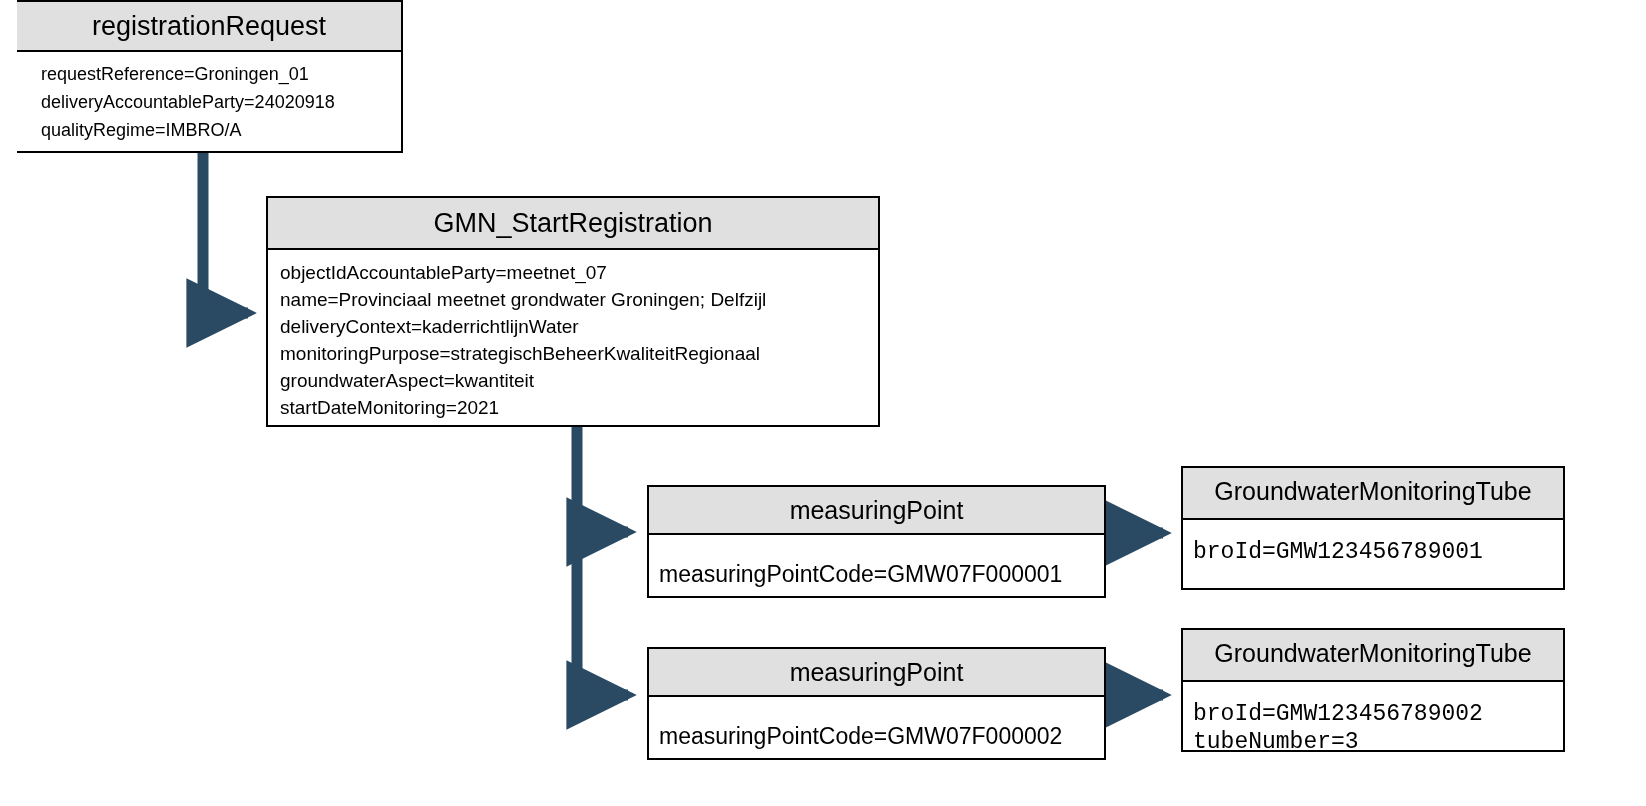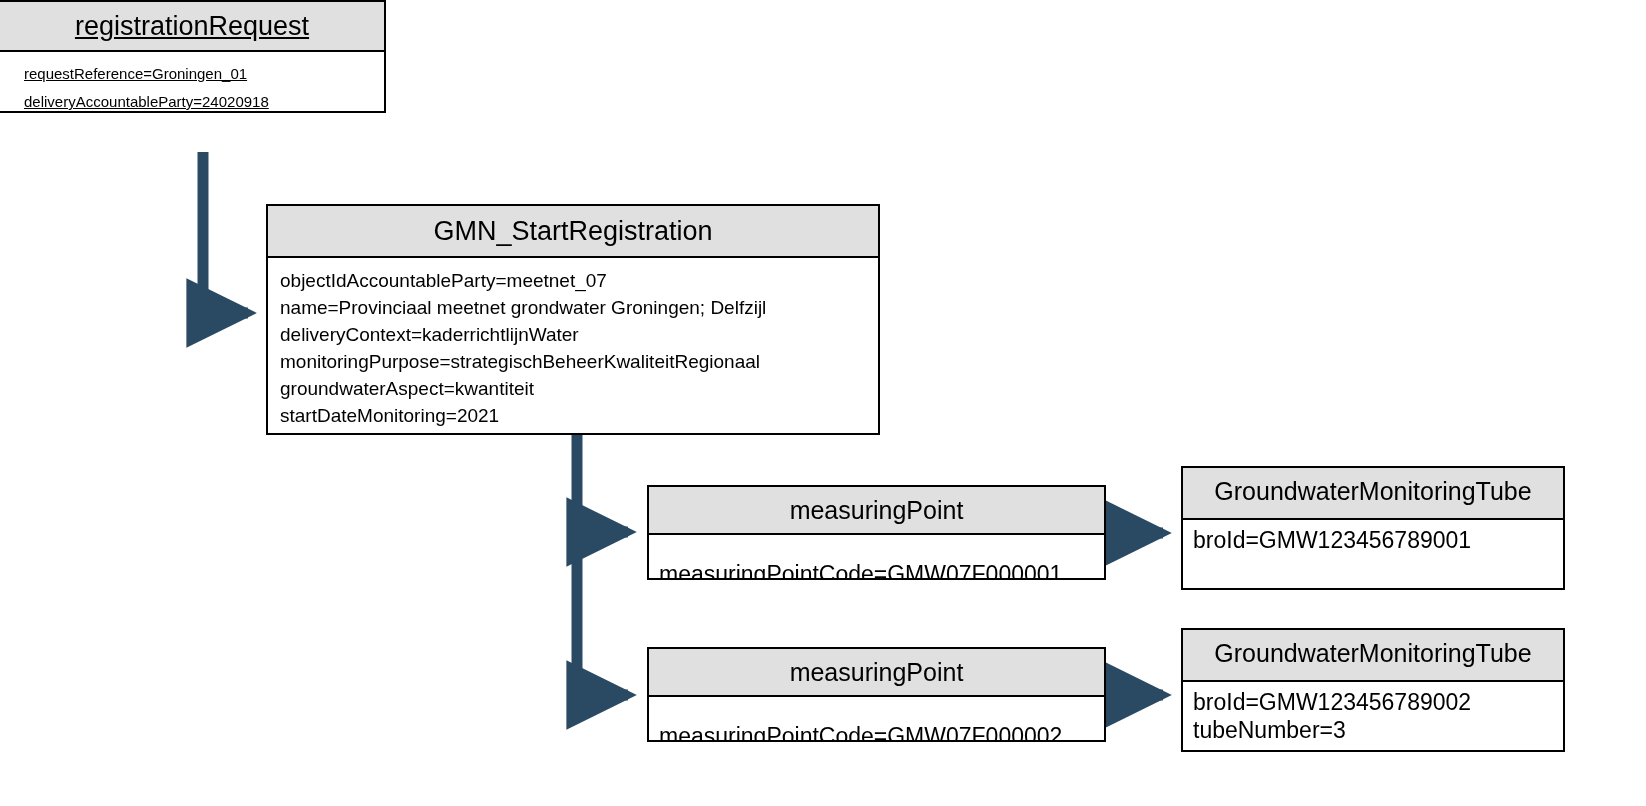--- a/index.html
+++ b/index.html
@@ -49,61 +49,60 @@
     white-space: nowrap;
     overflow: hidden;
   }
   .attr-line {
     white-space: nowrap;
     overflow: hidden;
   }
 
   
   #box-registration-request {
-    left: 0px;
+    left: 17px;
     top: 0px;
     width: 386px;
-    height: 113px;
+    height: 153px;
     border-left: none;
-    text-decoration: underline;
   }
   #box-registration-request .uml-header {
     height: 50px;
     line-height: 48px;
     font-size: 27px;
   }
   #box-registration-request .uml-body {
     padding: 8px 0 0 24px;
-    font-size: 15px;
+    font-size: 18px;
   }
   #box-registration-request .attr-line { line-height: 28px; }
 
   
   #box-gmn-start-registration {
     left: 266px;
-    top: 204px;
+    top: 196px;
     width: 614px;
     height: 231px;
   }
   #box-gmn-start-registration .uml-header {
     height: 52px;
     line-height: 50px;
     font-size: 27px;
   }
   #box-gmn-start-registration .uml-body {
     padding: 9px 0 0 12px;
     font-size: 19px;
   }
   #box-gmn-start-registration .attr-line { line-height: 27px; }
 
   
   .box-measuring-point {
     left: 647px;
     width: 459px;
-    height: 95px;
+    height: 113px;
   }
   .box-measuring-point .uml-header {
     height: 48px;
     line-height: 46px;
     font-size: 25px;
   }
   .box-measuring-point .uml-body {
     padding: 25px 0 0 10px;
     font-size: 23px;
   }
@@ -116,22 +115,23 @@
     left: 1181px;
     width: 384px;
     height: 124px;
   }
   .box-tube .uml-header {
     height: 52px;
     line-height: 46px;
     font-size: 25px;
   }
   .box-tube .uml-body {
-    padding: 6px 0 0 10px;
+    padding: 18px 0 0 10px;
     font-size: 23px;
+    font-family: Liberation Mono, monospace;
   }
   .box-tube .attr-line { line-height: 28px; }
   #box-tube-1 { top: 466px; }
   #box-tube-2 { top: 628px; }
 </style>
 </head>
 <body>
 
 <div id="canvas">
 

